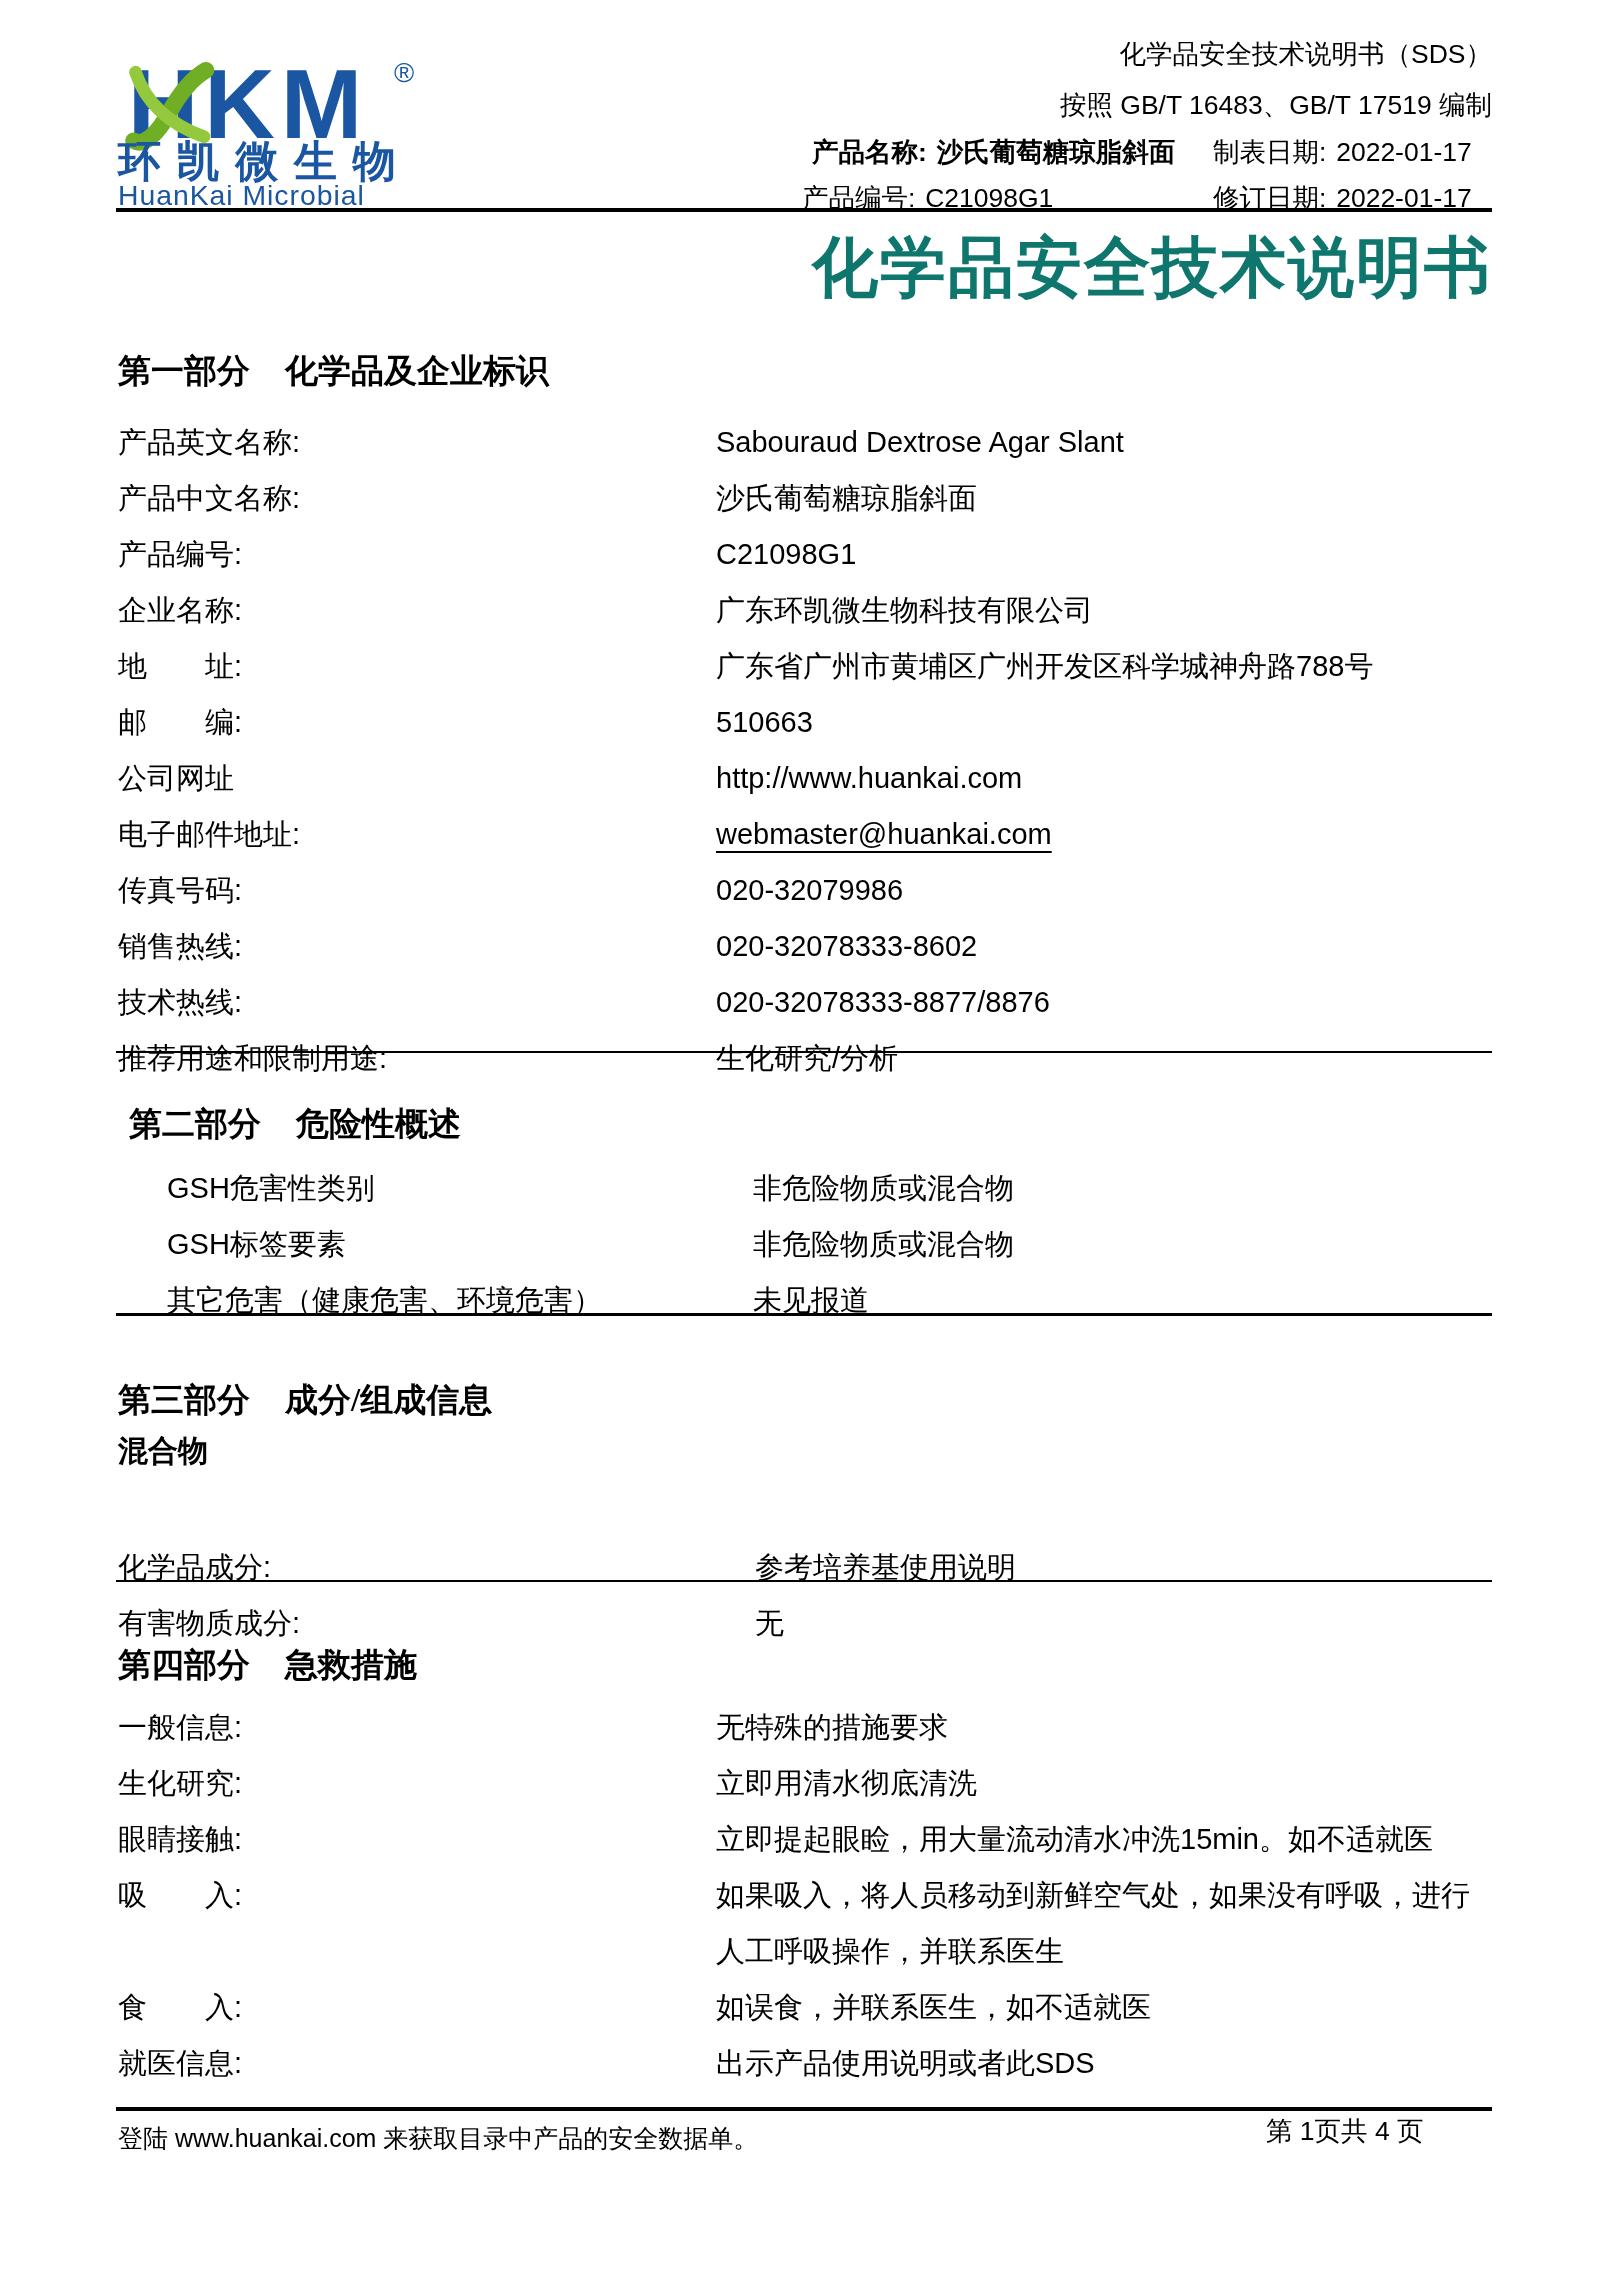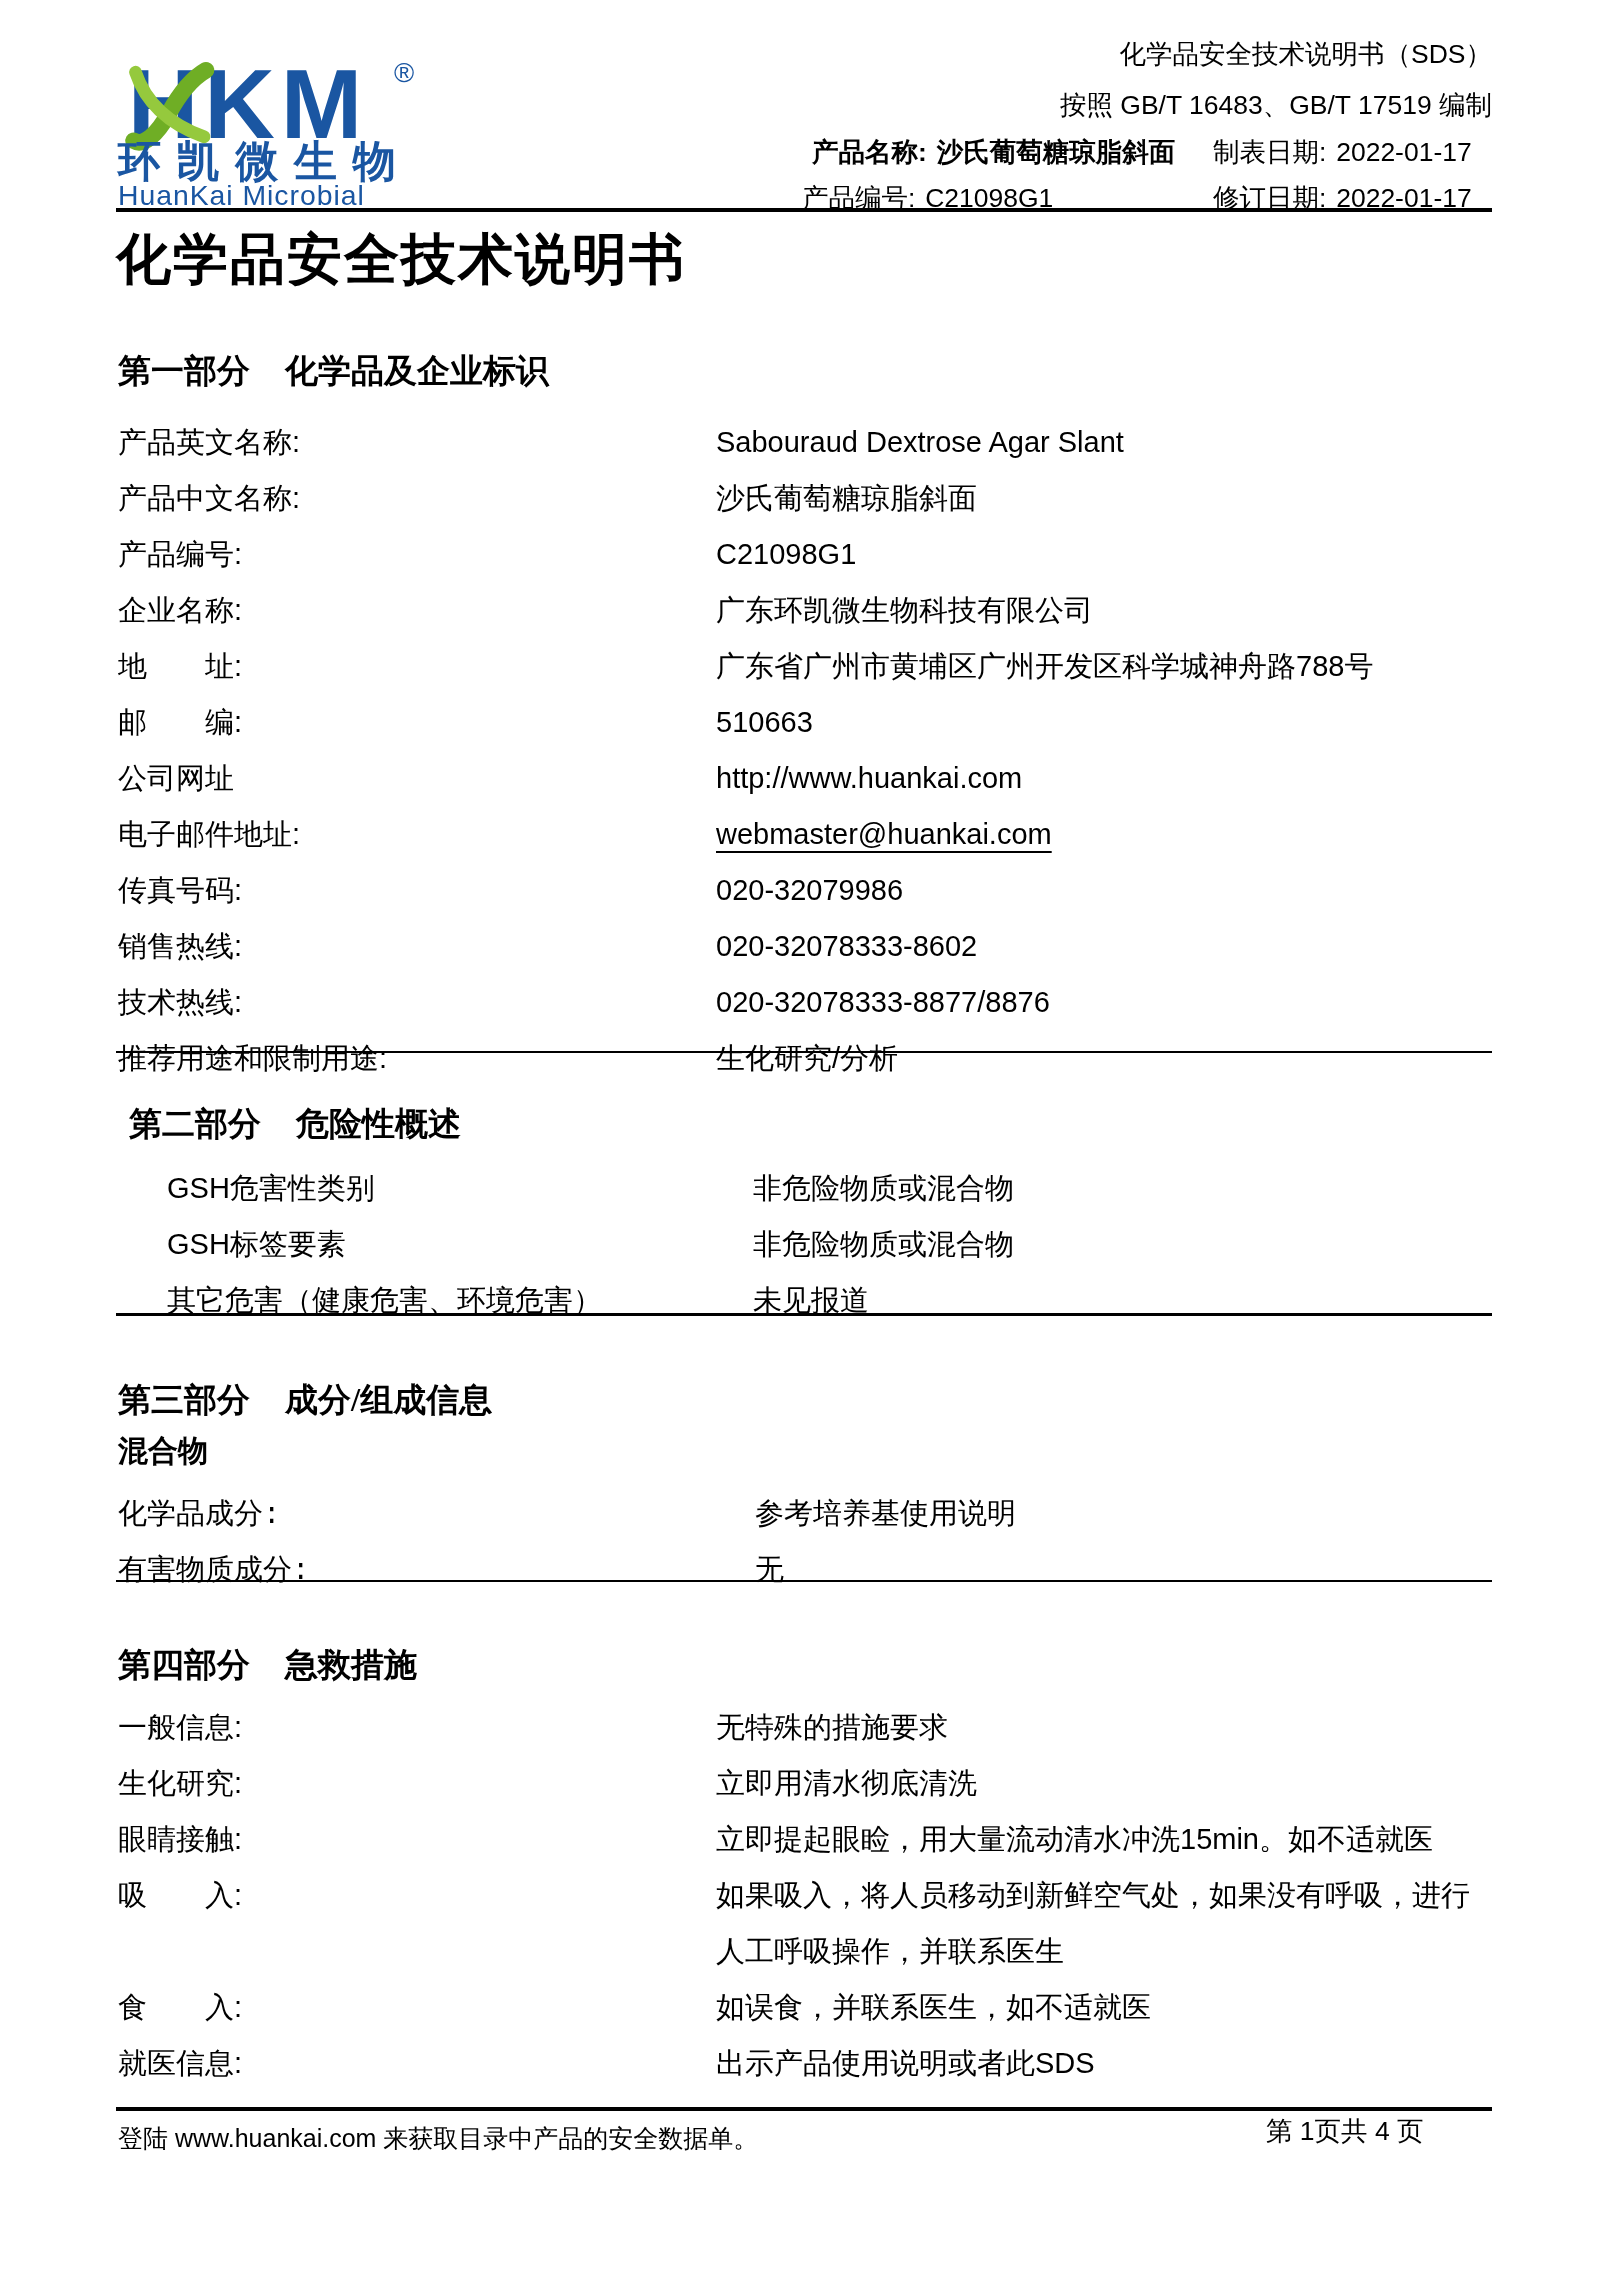--- a/index.html
+++ b/index.html
@@ -23,35 +23,35 @@
   .pos-code{left:802px;top:183px;}
   .pos-rev{left:1213px;top:183px;}
   
   .rule{position:absolute;left:116px;width:1376px;background:#000;}
   .rule-header{top:208px;height:3.9px;}
   .rule-s1{top:1051px;height:2px;}
   .rule-s2{top:1313px;height:2.9px;}
   .rule-s3{top:1580px;height:2px;}
   .rule-footer{top:2107px;height:3.9px;}
   
-  .doc-title{position:absolute;left:116px;top:223px;width:1376px;text-align:left;
-    font-size:55px;font-weight:bold;letter-spacing:2px;color:#000000;}
+  .doc-title{position:absolute;left:116px;top:223px;width:1376px;text-align:right;
+    font-size:66px;font-weight:bold;letter-spacing:2px;color:#0f766e;}
   
   .sec-heading{position:absolute;font-size:33px;font-weight:bold;color:#000;white-space:nowrap;}
   .sec-heading .sec-name{margin-left:35px;font-family:Liberation Serif, serif;}
   .h-s1{left:118px;top:349px;}
   .h-s2{left:129px;top:1102px;}
   .h-s3{left:118px;top:1378px;}
   .h-s4{left:118px;top:1643px;}
   .subheading{position:absolute;left:118px;top:1431px;font-size:30px;font-weight:bold;color:#000;}
   
   .rows{position:absolute;left:118px;width:1374px;}
   .rows-s1{top:414px;}
   .rows-s2{top:1160px;left:129px;width:1362px;}
-  .rows-s3{top:1488px;font-family:Liberation Mono, monospace;}
+  .rows-s3{top:1539px;}
   .rows-s4{top:1699px;}
   .row{display:flex;align-items:flex-start;}
   .row .label{flex:none;width:598px;font-size:29px;line-height:56px;color:#000;}
   .rows-s2 .label{width:586px;margin-left:38px;}
   .row .value{width:776px;font-size:29px;line-height:56px;color:#000;}
   .rows-s3 .value{margin-left:39px;width:737px;}
   .u{text-decoration:underline;text-underline-offset:6.9px;}
   
   .footer-left{position:absolute;left:118px;top:2122px;font-size:25px;color:#000;}
   .footer-page{position:absolute;left:1266px;top:2113px;font-size:26.5px;color:#000;}

